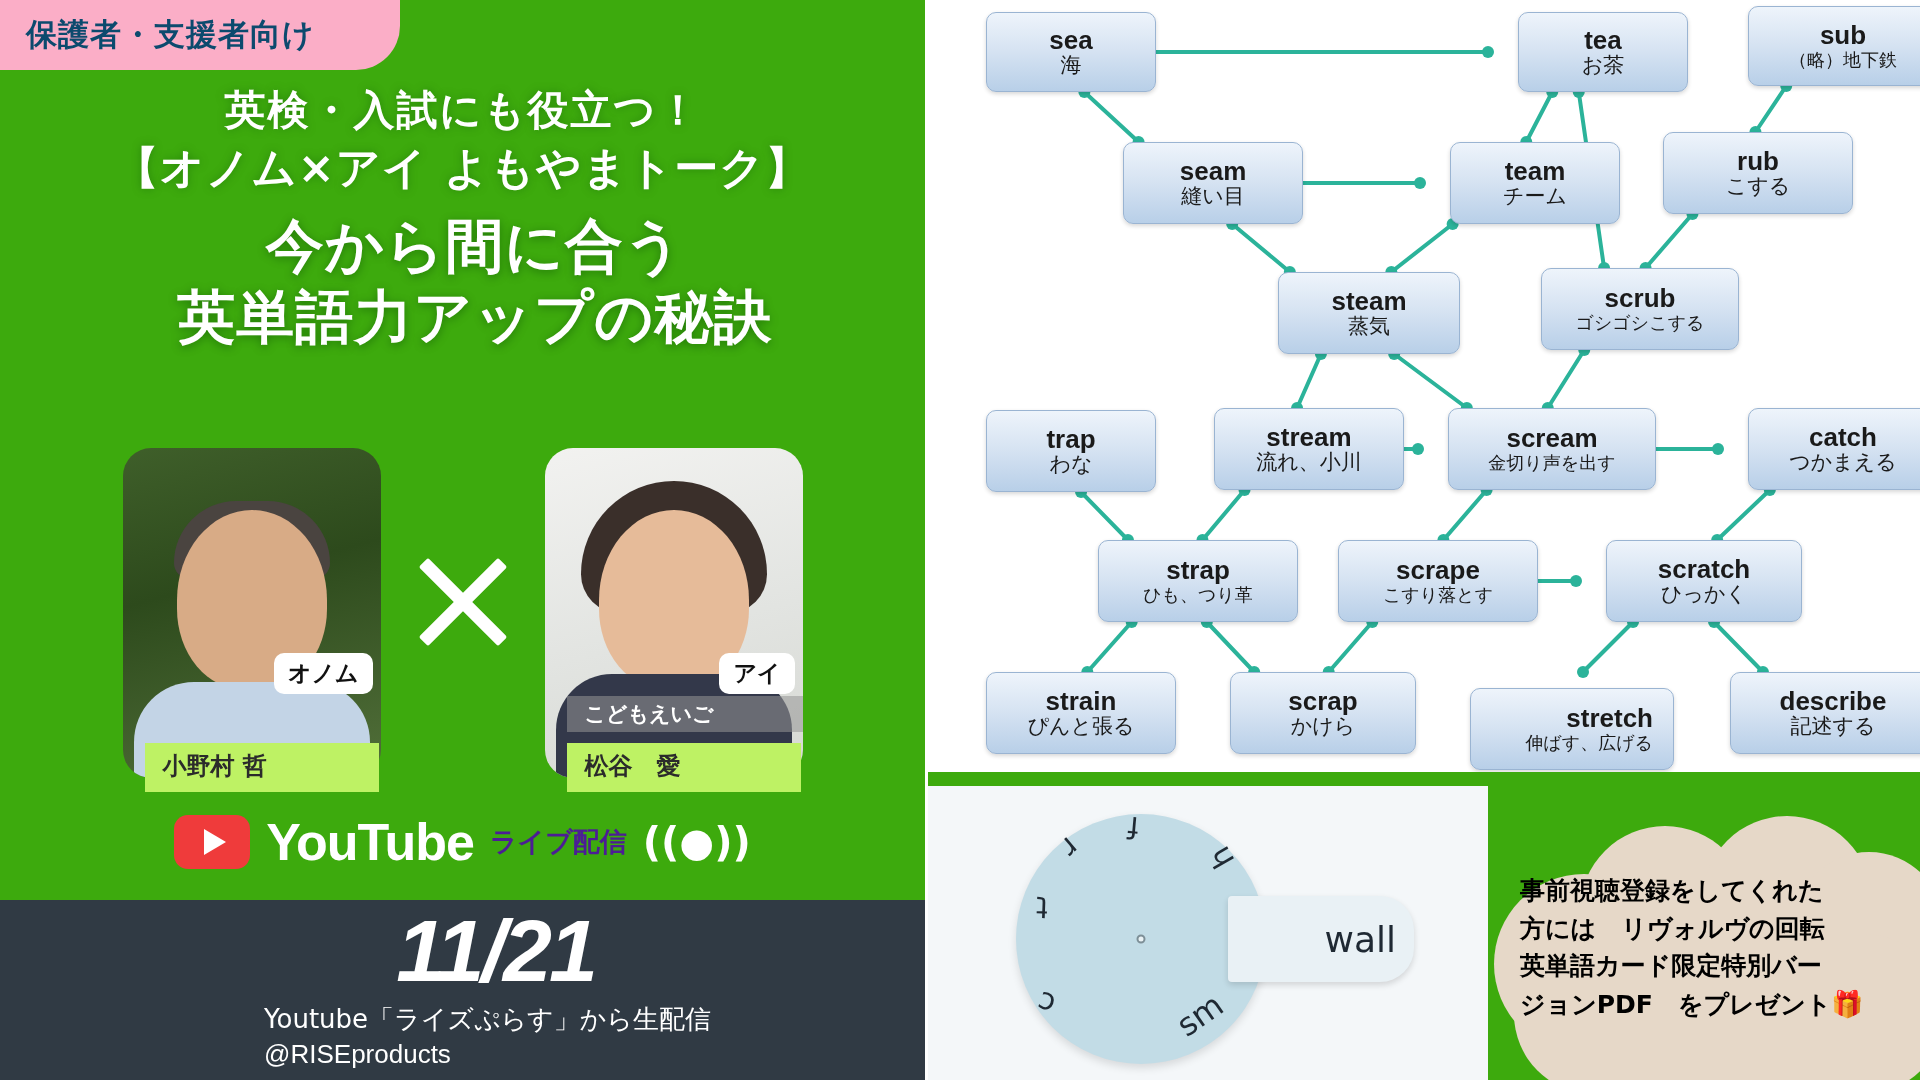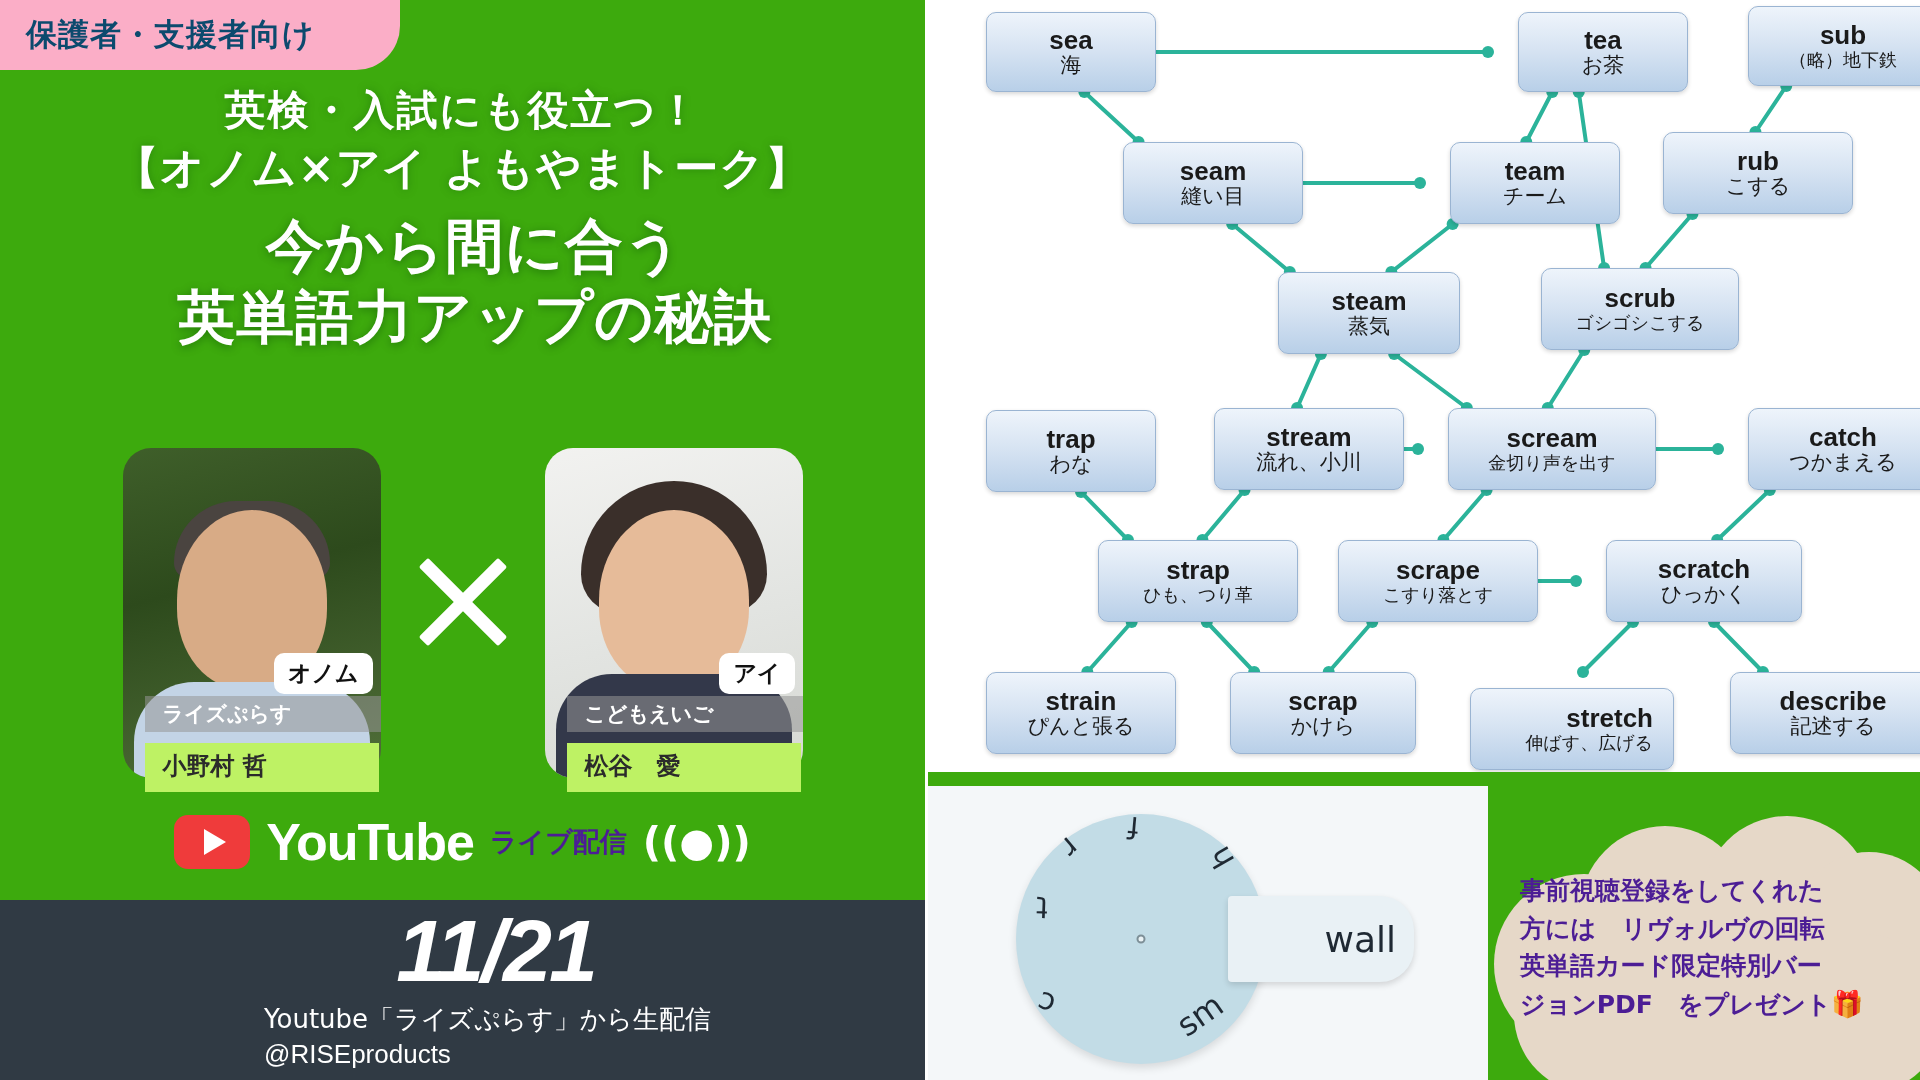--- a/index.html
+++ b/index.html
@@ -266,21 +266,21 @@
   }
   .cloud-bg {
     position: absolute; inset: 0;
   }
   .cloud-bg i {
     position: absolute; background: #e6d8c8; border-radius: 50%;
     display: block;
   }
   .cloud-text {
     position: absolute; left: 26px; top: 56px; right: 16px;
-    font-size: 25px; line-height: 1.5; color: #4c1d95; font-weight: bold;
+    font-size: 25px; line-height: 1.5; color: #000000; font-weight: bold;
     font-family: "DejaVu Sans", sans-serif;
     z-index: 2;
   }
   .gift-emoji { font-size: 26px; }
   .divider-green {
     position: absolute; left: 928px; top: 772px;
     width: 992px; height: 8px; background: #3daa0d;
   }
 </style>
 </head>
@@ -303,21 +303,20 @@
 
     <div class="speakers">
 
       <div class="speaker">
         <div class="photo photo-a">
           <div class="hair-a"></div>
           <div class="face face-a"></div>
           <div class="body-a"></div>
         </div>
         <div class="role-tag">オノム</div>
-        <div class="org-bar">ライズぷらす</div>
         <div class="name-bar">小野村 哲</div>
       </div>
 
       <div class="cross-mark"></div>
 
       <div class="speaker">
         <div class="photo photo-b">
           <div class="hair-b"></div>
           <div class="face face-b"></div>
           <div class="body-b"></div>

